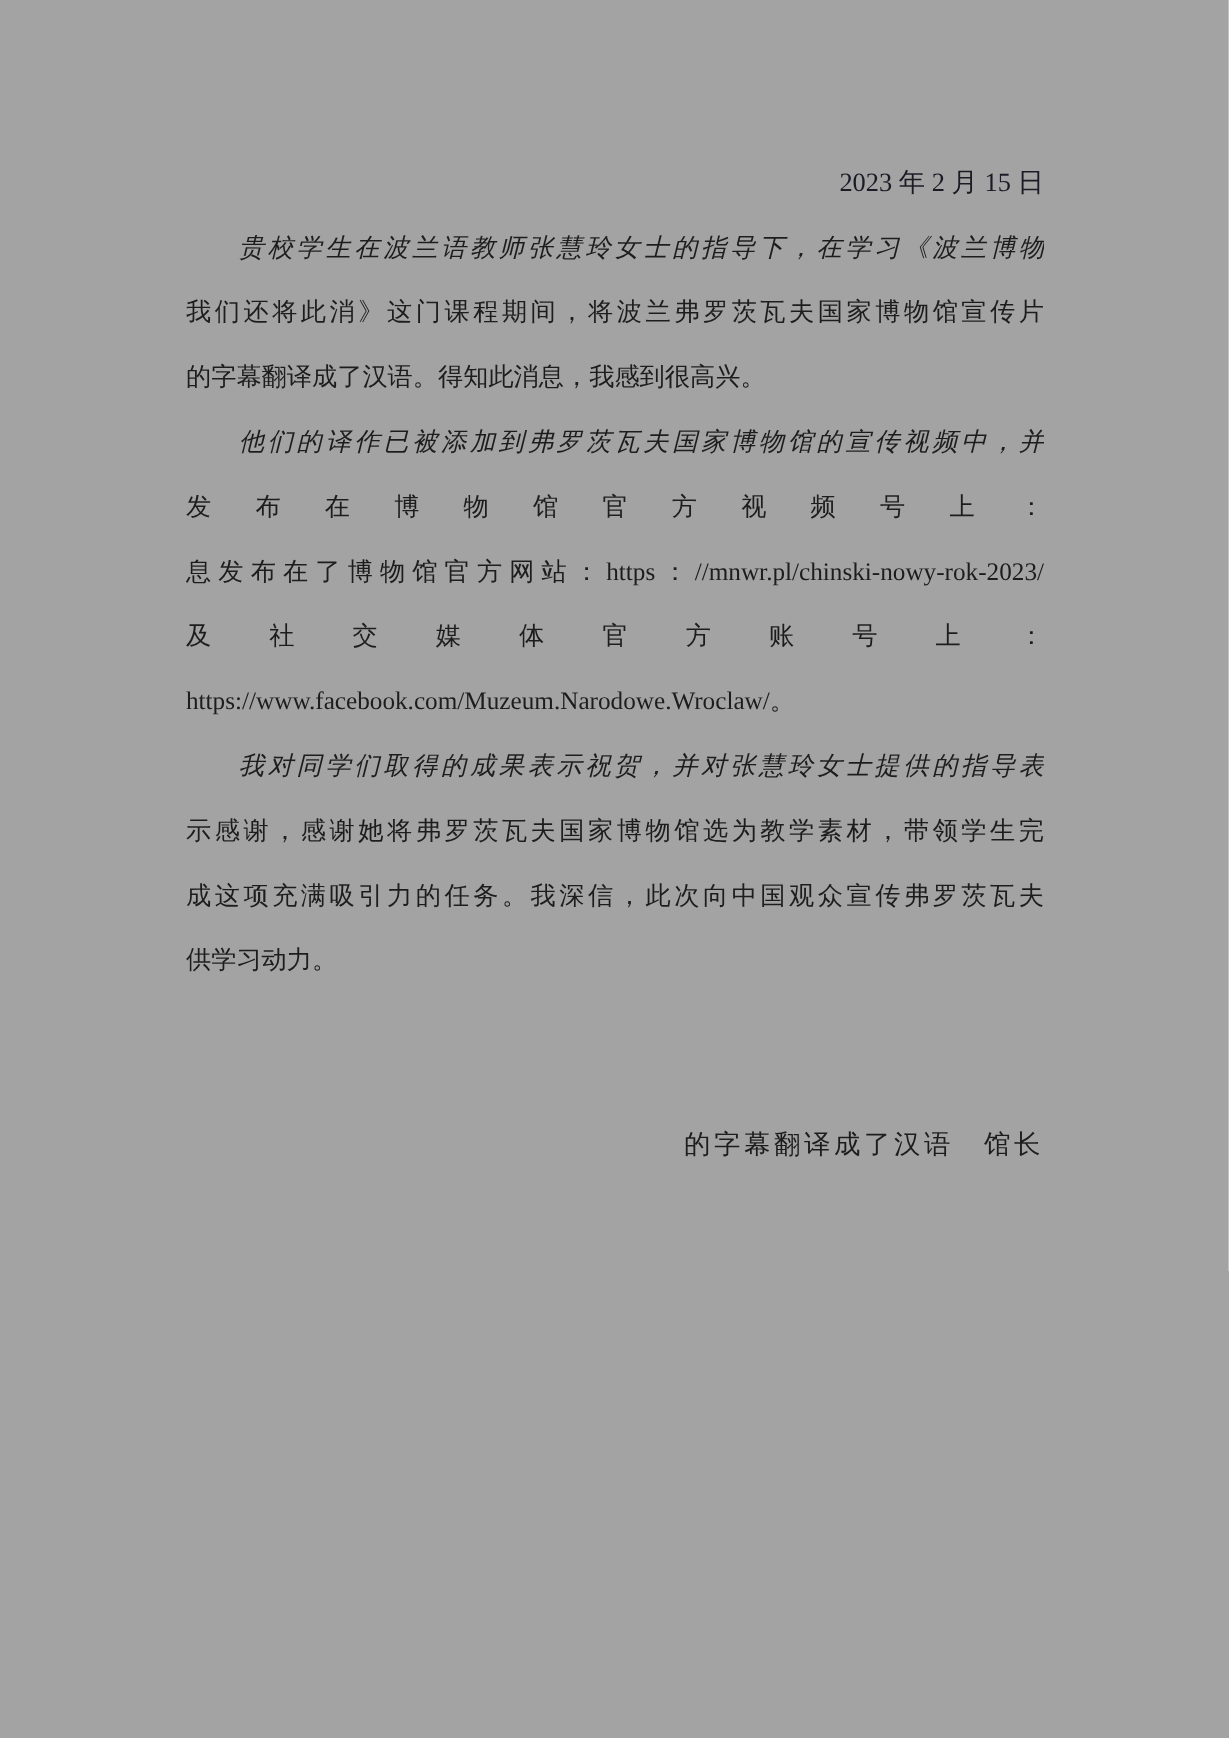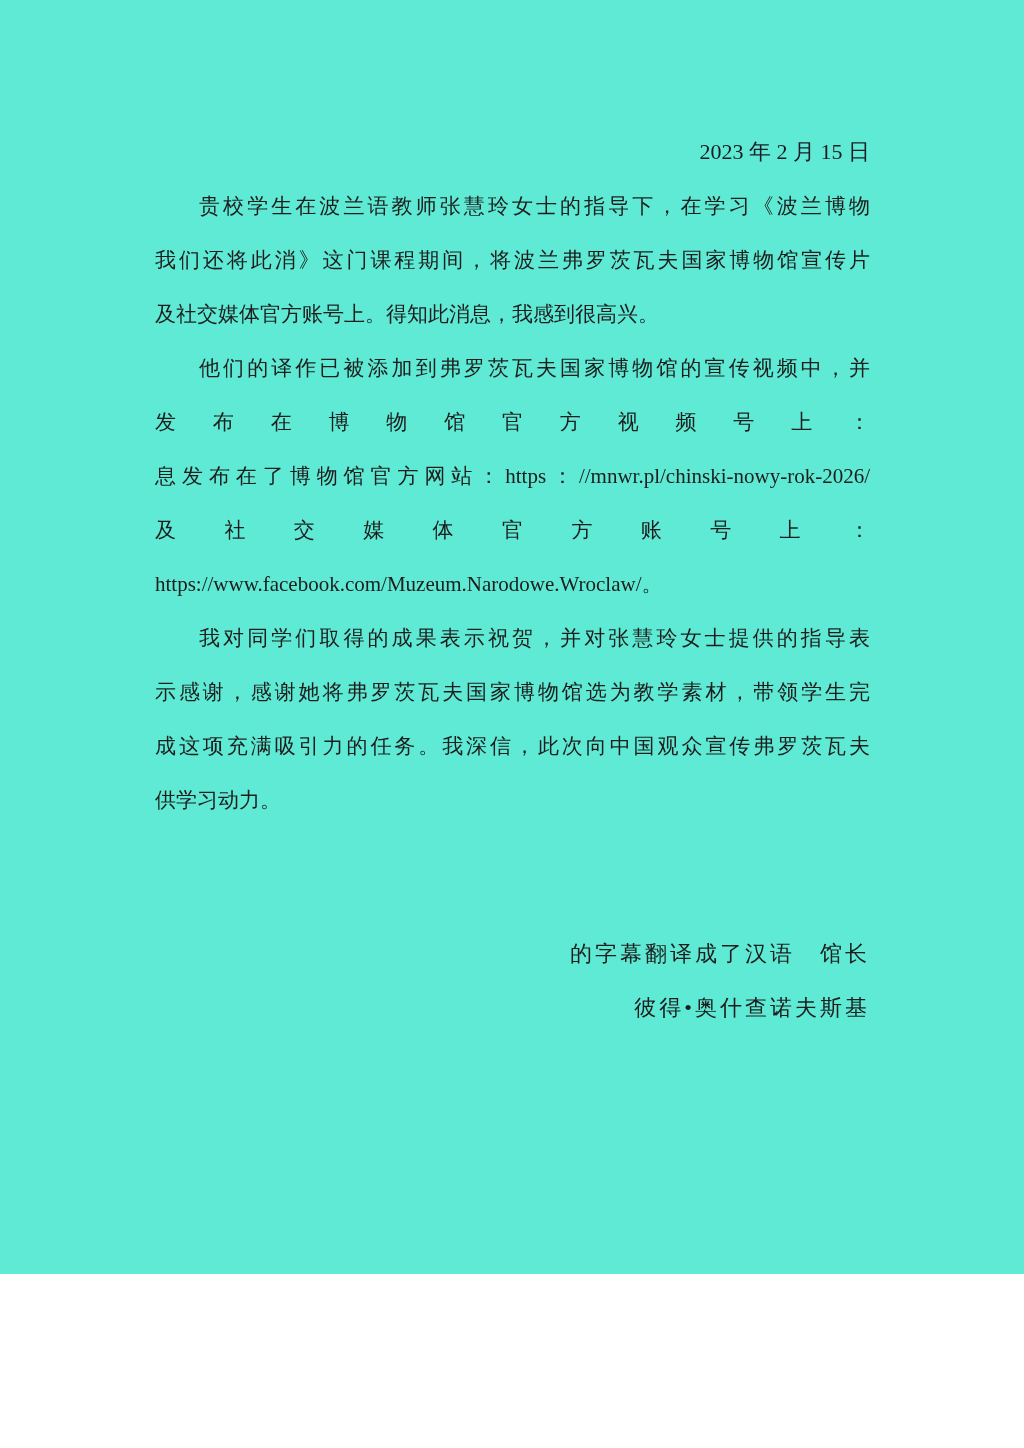--- a/index.html
+++ b/index.html
@@ -4,40 +4,41 @@
 <style>
   html, body {
     margin: 0;
     padding: 0;
     background: #ffffff;
   }
   .page {
     position: relative;
     box-sizing: border-box;
     width: 1024px;
-    height: 1274px;
-    background: #5eead4;
+    height: 1448px;
+    background: #a3a3a3;
     padding: 125px 154px 0 155px;
     font-family: "Liberation Serif", "DejaVu Serif", serif;
     color: #1d1d1d;
     font-size: 21px;
   }
   .line {
     height: 54px;
     line-height: 54px;
     overflow: hidden;
   }
   
   .stretch {
     text-align: justify;
     text-align-last: justify;
     text-justify: inter-character;
   }
   .indent {
     text-indent: 44px;
+    font-style: italic;
   }
   .date-line {
     text-align: right;
     font-size: 22px;
     color: #1b1b26;
   }
   .salutation-line {
     font-size: 26px;
     font-weight: 700;
     color: #000000;
@@ -58,31 +59,30 @@
 </head>
 <body>
 
 <div class="page">
 
   <div class="line date-line">2023 年 2 月 15 日</div>
 
 
   <div class="line stretch indent">贵校学生在波兰语教师张慧玲女士的指导下，在学习《波兰博物</div>
   <div class="line stretch">我们还将此消》这门课程期间，将波兰弗罗茨瓦夫国家博物馆宣传片</div>
-  <div class="line">及社交媒体官方账号上。得知此消息，我感到很高兴。</div>
+  <div class="line">的字幕翻译成了汉语。得知此消息，我感到很高兴。</div>
 
   <div class="line stretch indent">他们的译作已被添加到弗罗茨瓦夫国家博物馆的宣传视频中，并</div>
   <div class="line stretch">发布在博物馆官方视频号上：</div>
-  <div class="line stretch">息发布在了博物馆官方网站：https：//mnwr.pl/chinski-nowy-rok-2026/</div>
+  <div class="line stretch">息发布在了博物馆官方网站：https：//mnwr.pl/chinski-nowy-rok-2023/</div>
   <div class="line stretch">及社交媒体官方账号上：</div>
   <div class="line">https://www.facebook.com/Muzeum.Narodowe.Wroclaw/。</div>
 
   <div class="line stretch indent">我对同学们取得的成果表示祝贺，并对张慧玲女士提供的指导表</div>
   <div class="line stretch">示感谢，感谢她将弗罗茨瓦夫国家博物馆选为教学素材，带领学生完</div>
   <div class="line stretch">成这项充满吸引力的任务。我深信，此次向中国观众宣传弗罗茨瓦夫</div>
   <div class="line">供学习动力。</div>
 
   <div class="spacer"></div>
 
   <div class="sig-line">的字幕翻译成了汉语　馆长</div>
-  <div class="sig-line">彼得•奥什查诺夫斯基</div>
 
 </div>
 
 </body></html>

